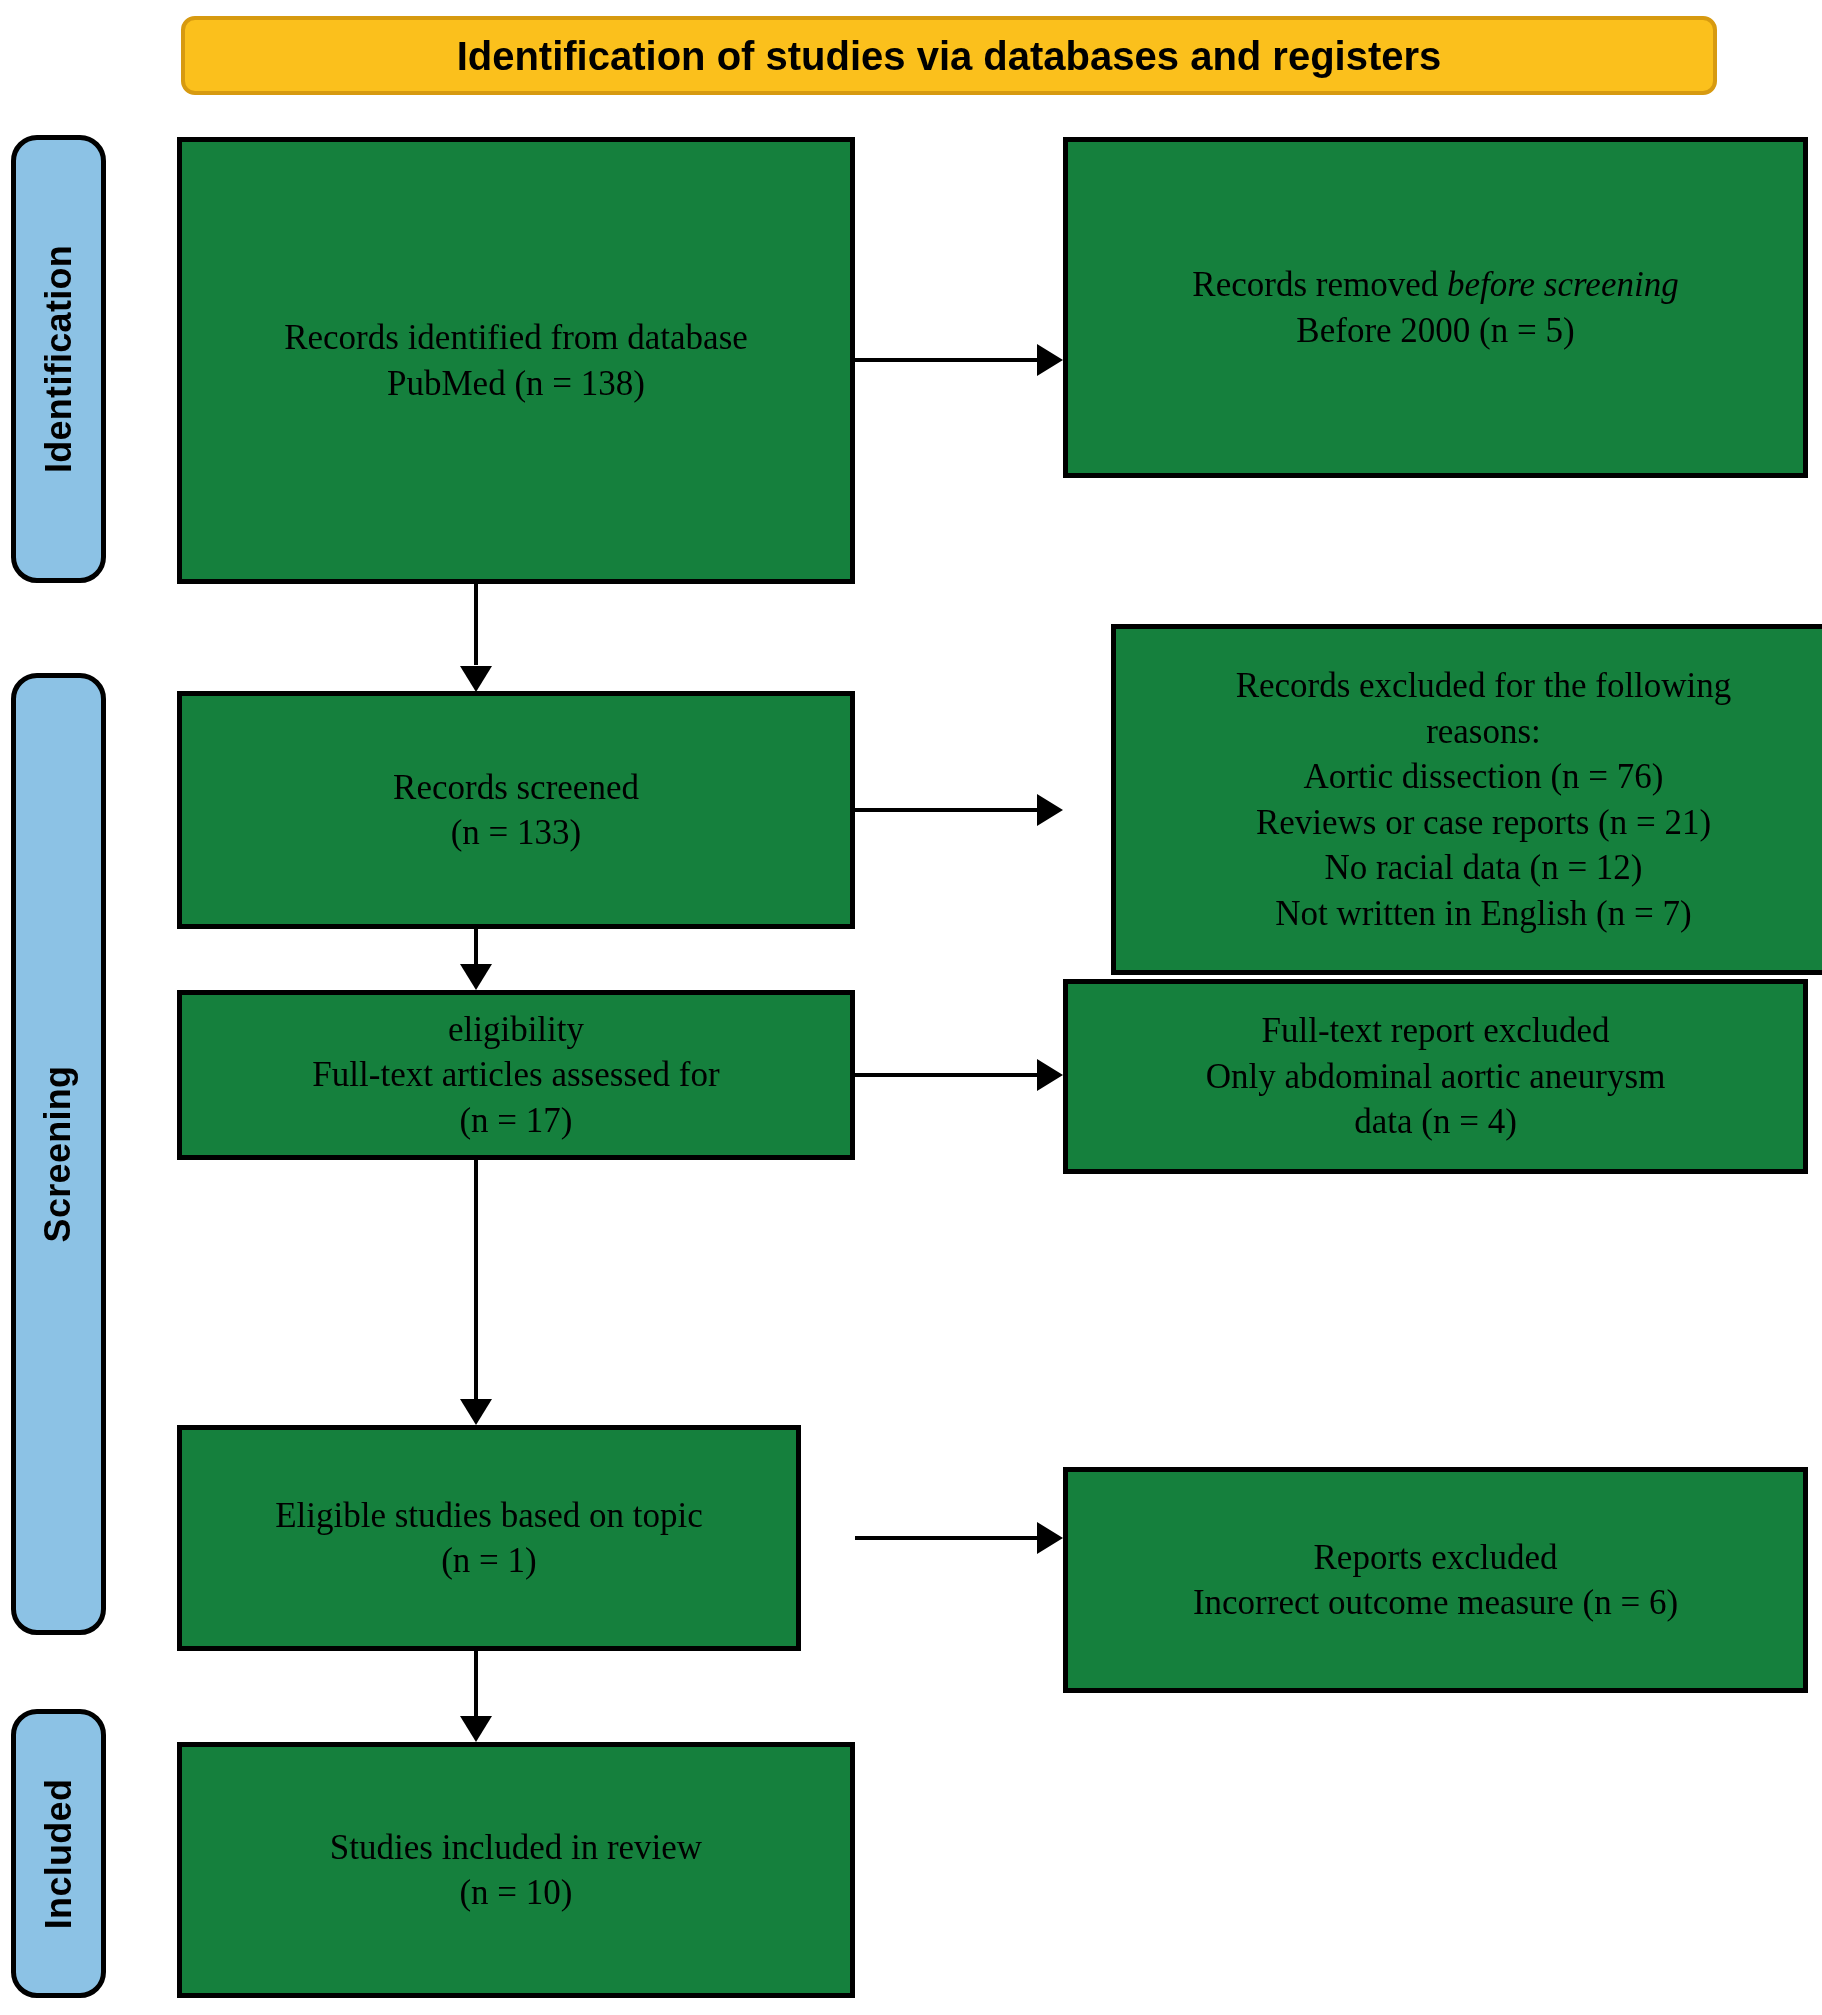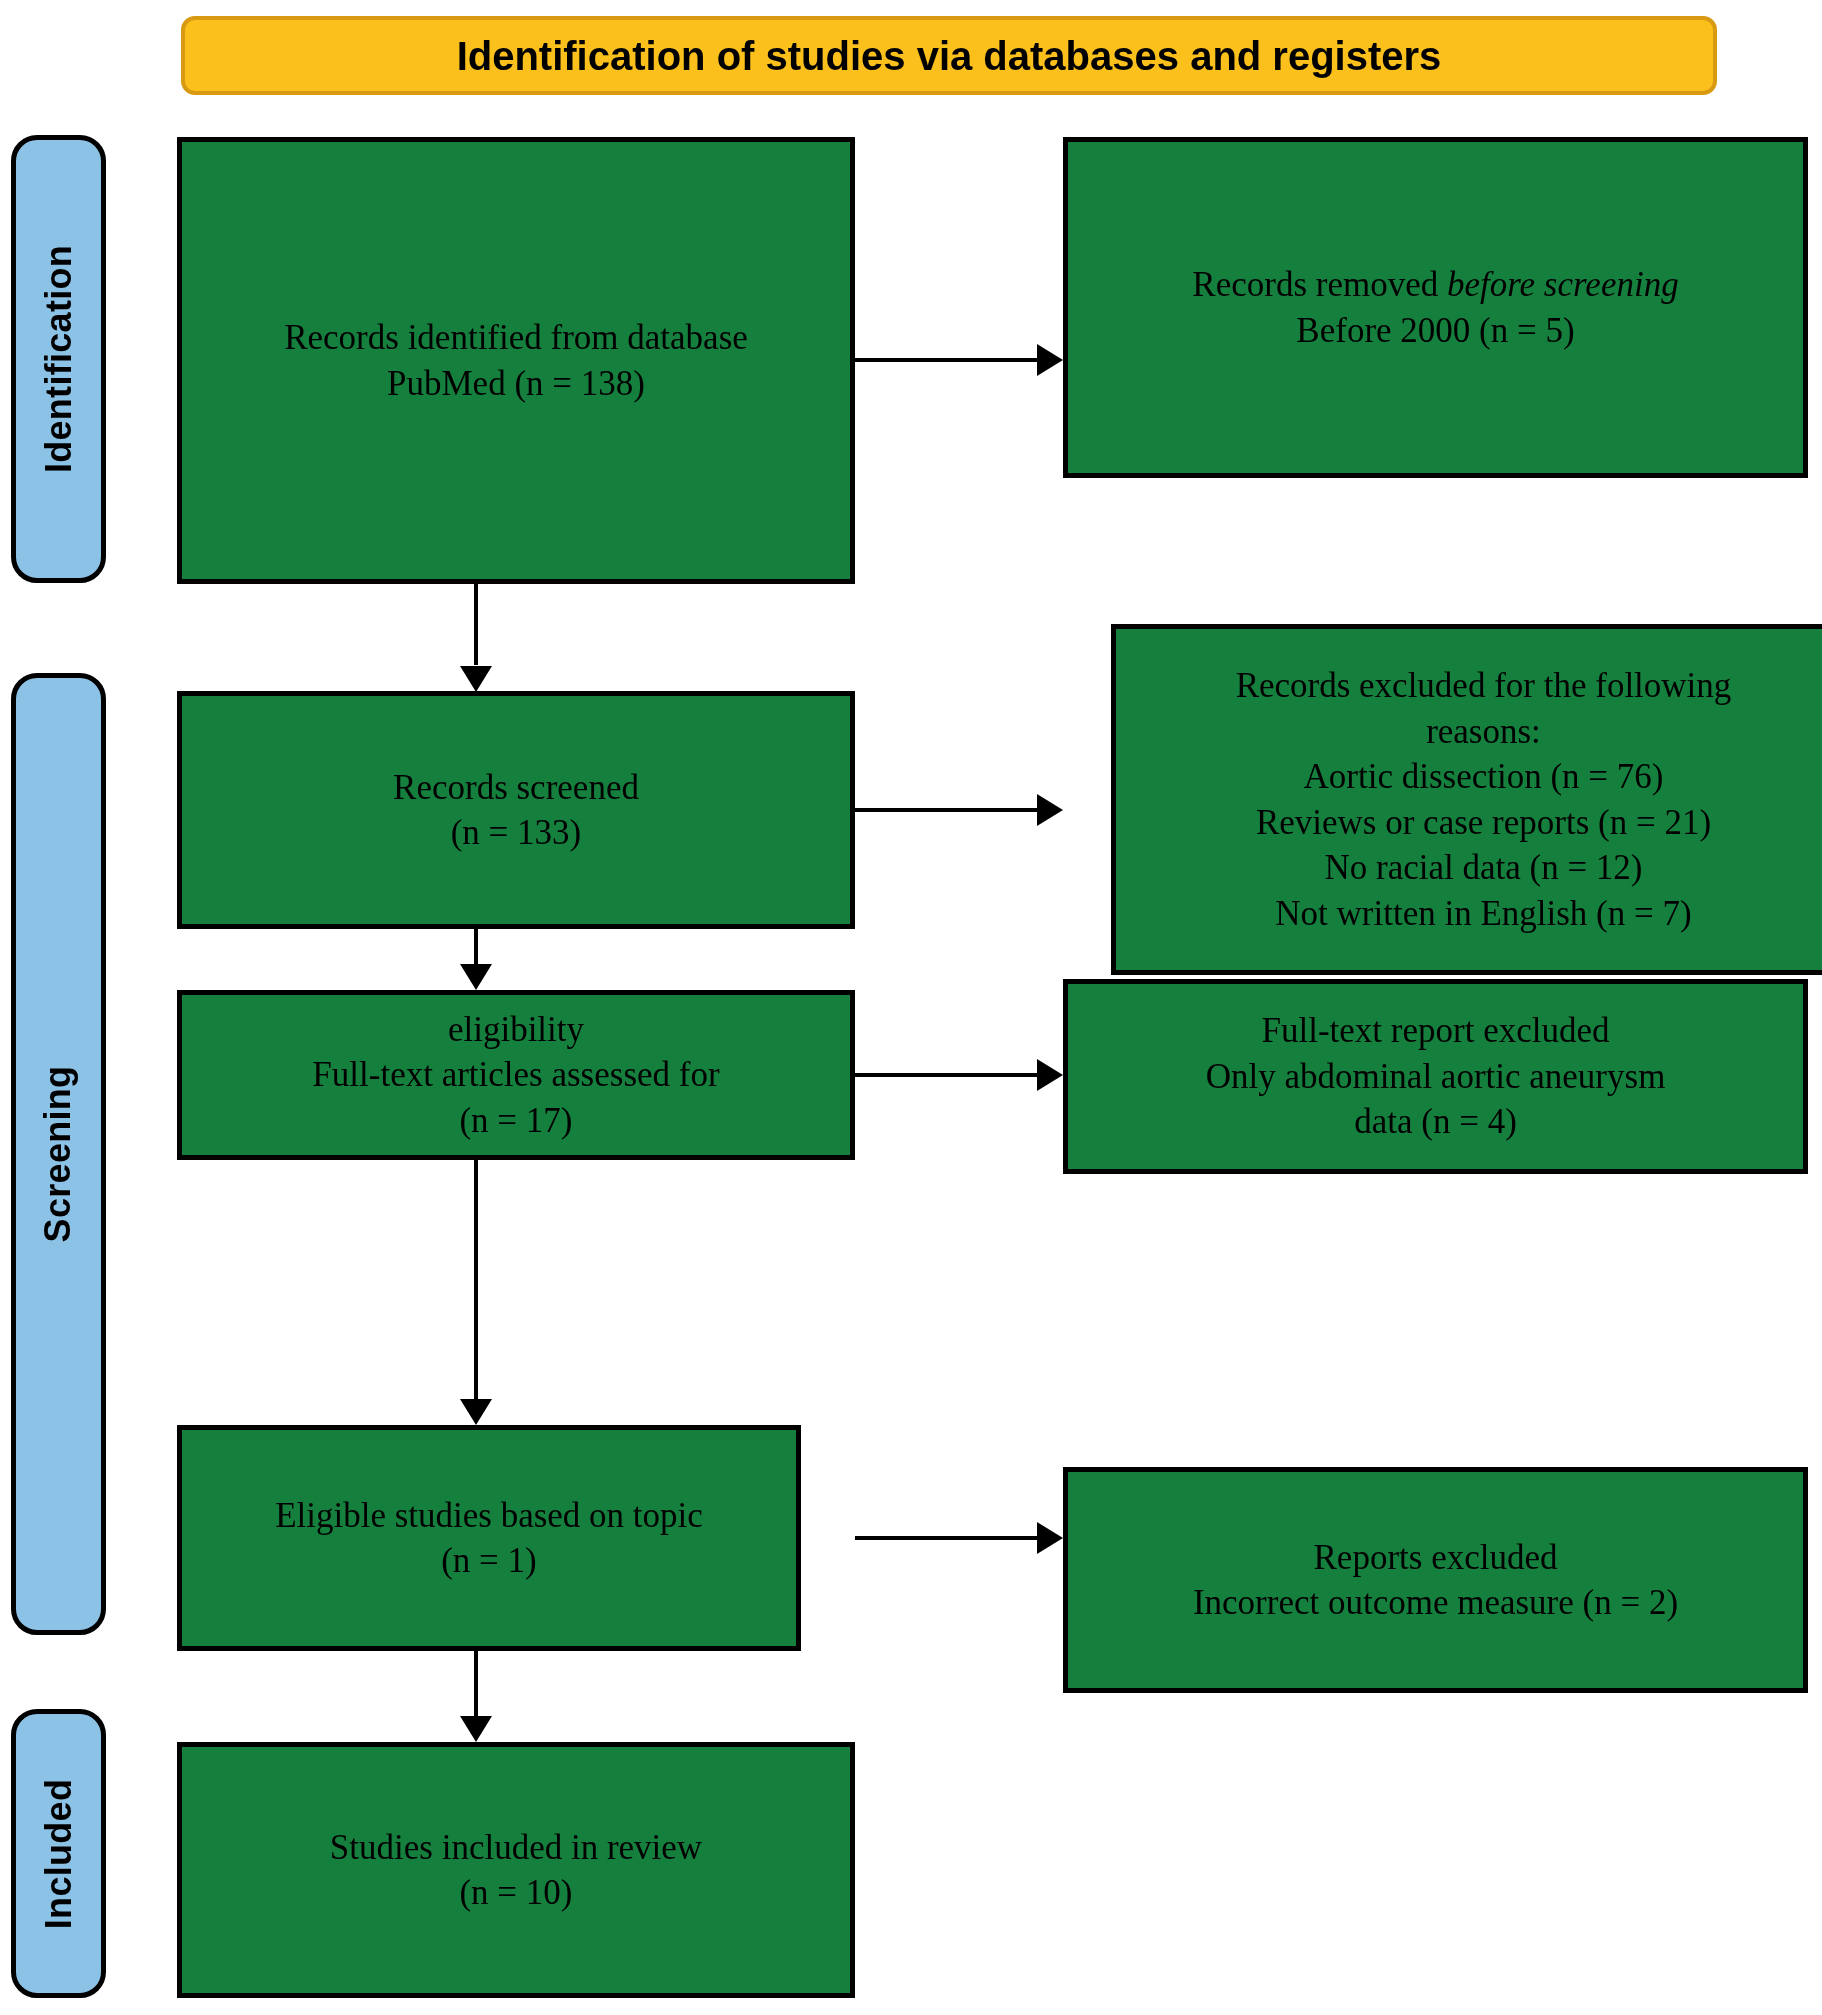--- a/index.html
+++ b/index.html
@@ -228,21 +228,21 @@
   <div class="flow-box" style="left:177px; top:1425px; width:624px; height:226px;">
     <div class="box-text">
       <div>Eligible studies based on topic</div>
       <div>(n = 1)</div>
     </div>
   </div>
 
   <div class="flow-box" style="left:1063px; top:1425px; width:745px; height:226px;margin-top:42px;">
     <div class="box-text">
       <div>Reports excluded</div>
-      <div>Incorrect outcome measure (n = 2)</div>
+      <div>Incorrect outcome measure (n = 6)</div>
     </div>
   </div>
 
   <div class="arrow-h" style="left:855px; top:1521px; width:208px; height:34px;">
     <div class="shaft" style="width:182px;"></div>
     <div class="head"></div>
   </div>
 
   <div class="arrow-v" style="left:459px; top:1651px; width:34px; height:91px;">
     <div class="shaft" style="height:65px;"></div>

